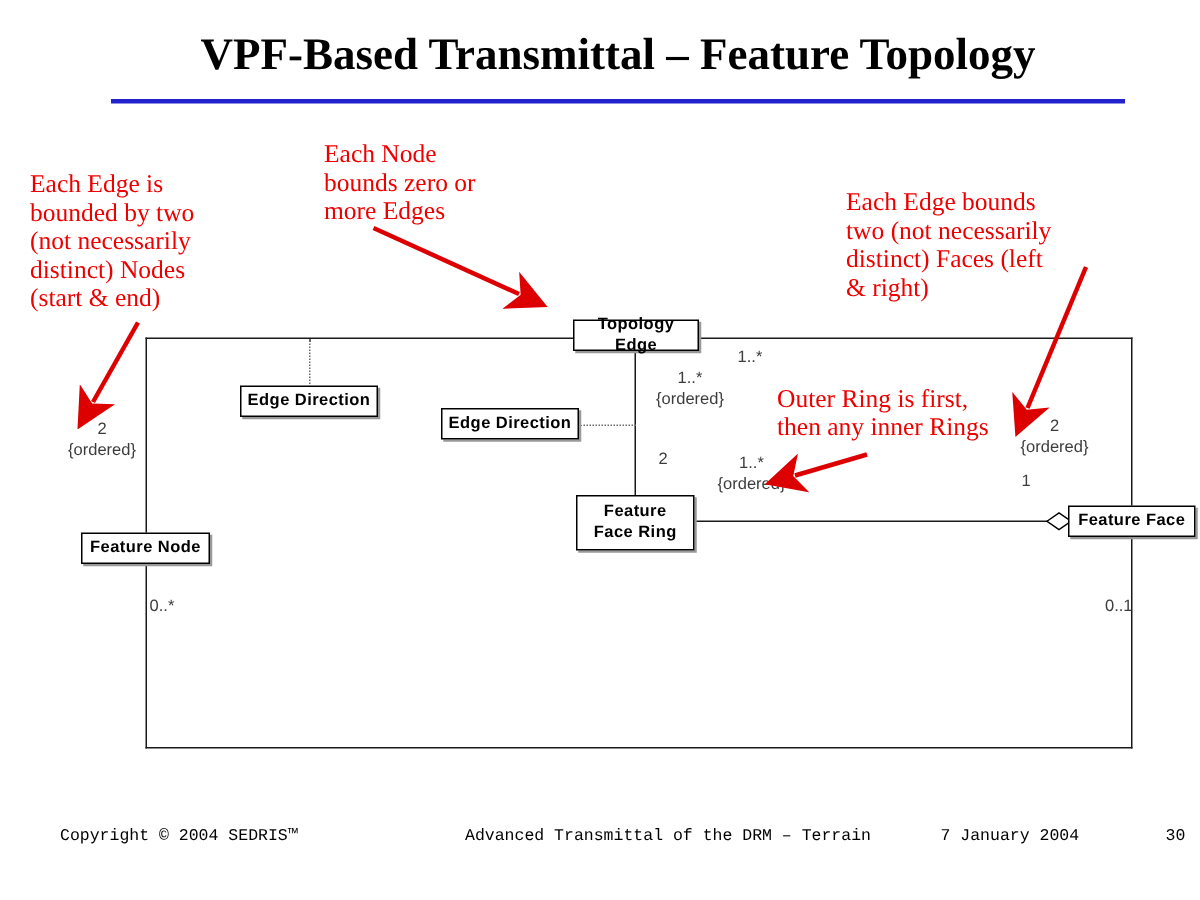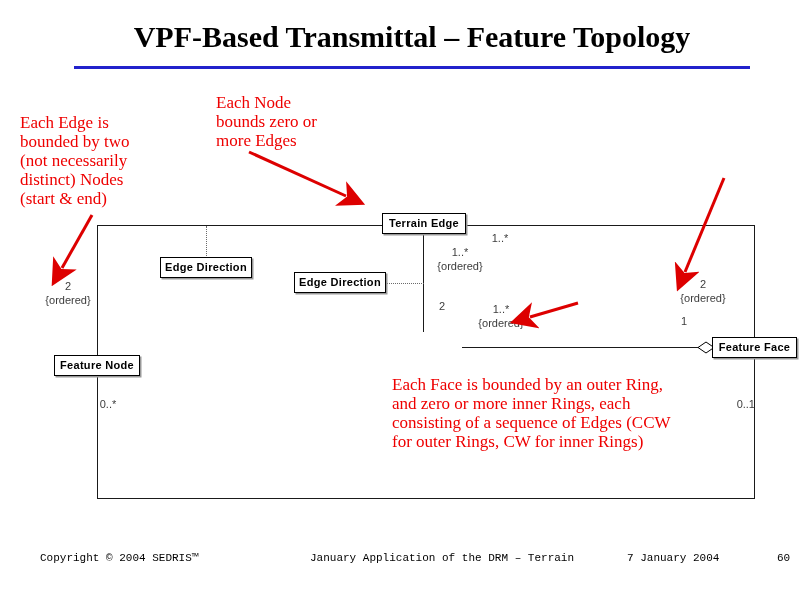--- a/index.html
+++ b/index.html
@@ -104,27 +104,31 @@
   <div class="hline" style="left:450px;top:347px;width:238px;"></div>
 
   <svg id="diamond" style="position:absolute;left:684px;top:339px;width:20px;height:17px;" viewBox="0 0 20 17">
     <polygon points="2,8.5 10,3 18,8.5 10,14" fill="#ffffff" stroke="#000000" stroke-width="1"></polygon>
   </svg>
 
   <div class="dotv" style="left:194px;top:226px;height:32px;"></div>
   <div class="doth" style="left:374px;top:283px;width:38px;"></div>
 
   <div class="cbox" style="left:370px;top:213px;width:84px;height:21px;">
-    <span>Terrain Edge</span>
+    <span>Topology Edge</span>
   </div>
 
   <div class="cbox" style="left:42px;top:337px;width:86px;height:21px;margin-top:18px;">
     <span>Feature Node</span>
   </div>
 
+  <div class="cbox" style="left:372px;top:330px;width:79px;height:37px;white-space:pre-line;">
+    <span style="white-space:pre-line;">Feature
+Face Ring</span>
+  </div>
 
   <div class="cbox" style="left:700px;top:337px;width:85px;height:21px;">
     <span>Feature Face</span>
   </div>
 
   <div class="cbox" style="left:148px;top:257px;width:92px;height:21px;">
     <span>Edge Direction</span>
   </div>
 
   <div class="cbox" style="left:282px;top:272px;width:92px;height:21px;">
@@ -158,42 +162,44 @@
   <div class="note" style="left:8px;top:113px;width:180px;">Each Edge is
 bounded by two
 (not necessarily
 distinct) Nodes
 (start &amp; end)</div>
 
   <div class="note" style="left:204px;top:93px;width:150px;">Each Node
 bounds zero or
 more Edges</div>
 
-
-
-  <div class="note" style="left:380px;top:375px;width:352px;">Each Face is bounded by an outer Ring,
-and zero or more inner Rings, each
-consisting of a sequence of Edges (CCW
-for outer Rings, CW for inner Rings)</div>
+  <div class="note" style="left:552px;top:125px;width:190px;">Each Edge bounds
+two (not necessarily
+distinct) Faces (left
+&amp; right)</div>
+
+  <div class="note" style="left:506px;top:256px;width:194px;">Outer Ring is first,
+then any inner Rings</div>
+
 
 
   <svg id="arrows" viewBox="0 0 800 600">
     <defs>
       <marker id="ah" markerWidth="9" markerHeight="9" refX="2" refY="4.5" orient="auto" markerUnits="strokeWidth">
         <path d="M0,0 L9,4.5 L0,9 L2.4,4.5 z" fill="#dd0000"></path>
       </marker>
     </defs>
     <g stroke="#dd0000" stroke-width="3" fill="none" marker-end="url(#ah)">
       <line x1="80" y1="215" x2="50" y2="268"></line>
       <line x1="237" y1="152" x2="334" y2="196"></line>
       <line x1="712" y1="178" x2="673" y2="272"></line>
       <line x1="566" y1="303" x2="518" y2="317"></line>
     </g>
   </svg>
 
   <div class="footer">
     <span class="f-copy">Copyright © 2004 SEDRIS™</span>
-    <span class="f-center">January Application of the DRM – Terrain</span>
+    <span class="f-center">Advanced Transmittal of the DRM – Terrain</span>
     <span class="f-date">7 January 2004</span>
-    <span class="f-page">60</span>
+    <span class="f-page">30</span>
   </div>
 
 </div>
 
 </body></html>

